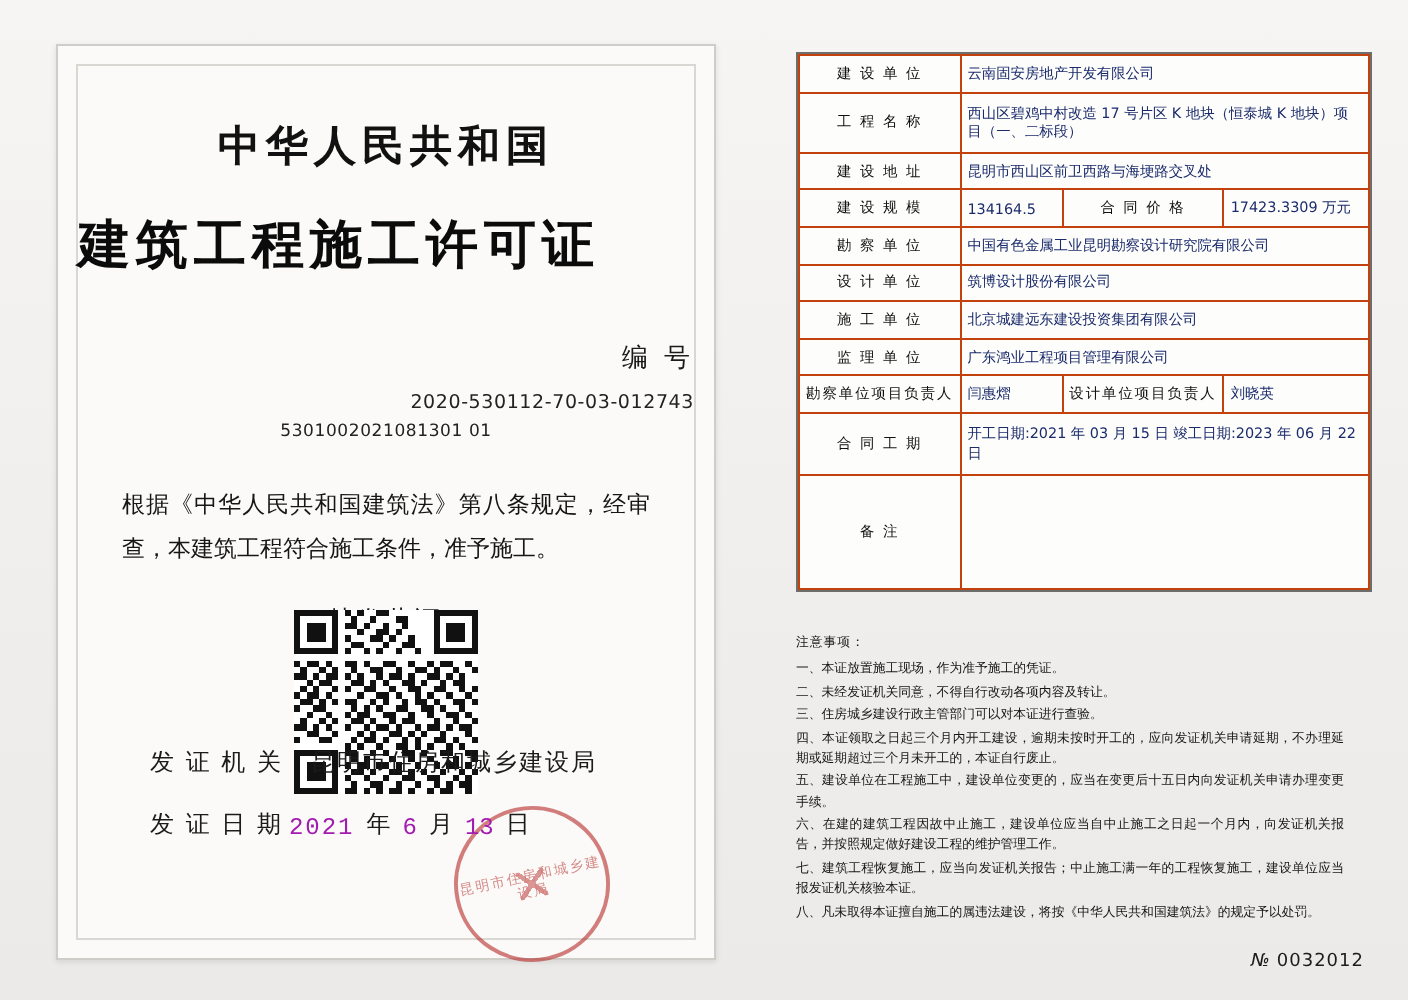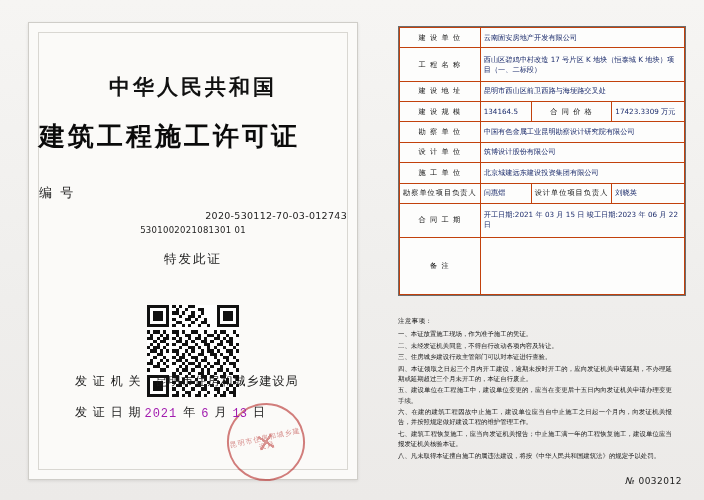--- a/index.html
+++ b/index.html
@@ -21,38 +21,38 @@
     background:#fbfaf8;
     border:1px solid #cfcdc8;
     box-shadow:0 1px 3px rgba(0,0,0,.10);
   }
   .cert-inner{
     position:absolute;inset:9px;
     border:1px solid #d9d7d2;
     padding:0;
   }
   .cert-title1{
-    margin-top:40px;
+    margin-top:26px;
     text-align:center;
     font-size:21px;
     font-weight:bold;
     letter-spacing:3px;
     color:#111;
     font-family:"DejaVu Sans","Liberation Sans",sans-serif;
   }
   .cert-title2{
     margin-top:18px;
     font-size:26px;
     font-weight:bold;
     letter-spacing:3px;
     color:#0b0b0b;
   }
   .cert-nolabel{
     margin-top:30px;
-    text-align:left;
+    text-align:right;
     font-size:13px;
     letter-spacing:2px;
   }
   .cert-no{
     margin-top:8px;
     text-align:right;
     font-size:9.5px;
     color:#222;
     letter-spacing:.3px;
   }
@@ -160,20 +160,21 @@
   <div class="cert">
     <div class="cert-inner">
 
       <div class="cert-title1">中华人民共和国</div>
       <div class="cert-title2">建筑工程施工许可证</div>
 
       <div class="cert-nolabel">编 号</div>
       <div class="cert-no">2020-530112-70-03-012743</div>
       <div class="cert-no2">5301002021081301 01</div>
 
+      <div class="cert-body">根据《中华人民共和国建筑法》第八条规定，经审查，本建筑工程符合施工条件，准予施工。</div>
       <div class="cert-grant">特发此证</div>
 
       <div class="qr-wrap">
         <svg class="qr" viewBox="0 0 29 29" shape-rendering="crispEdges">
           <rect width="29" height="29" fill="#ffffff"></rect>
           <g fill="#111111">
             <rect x="0" y="0" width="7" height="1"></rect>
               <rect x="0" y="6" width="7" height="1"></rect>
             <rect x="0" y="0" width="1" height="7"></rect>
               <rect x="6" y="0" width="1" height="7"></rect>
@@ -459,20 +460,24 @@
       </tr>
       <tr>
         <td class="lbl">设 计 单 位</td>
         <td class="val" colspan="3">筑博设计股份有限公司</td>
       </tr>
       <tr>
         <td class="lbl">施 工 单 位</td>
         <td class="val" colspan="3">北京城建远东建设投资集团有限公司</td>
       </tr>
       <tr>
+        <td class="lbl">监 理 单 位</td>
+        <td class="val" colspan="3">广东鸿业工程项目管理有限公司</td>
+      </tr>
+      <tr>
         <td class="lbl">勘察单位项目负责人</td>
         <td class="val">闫惠熠</td>
         <td class="lbl">设计单位项目负责人</td>
         <td class="val">刘晓英</td>
       </tr>
       <tr>
         <td class="lbl">合 同 工 期</td>
         <td class="val" colspan="3">开工日期:2021 年 03 月 15 日  竣工日期:2023 年 06 月 22 日</td>
       </tr>
       <tr>

